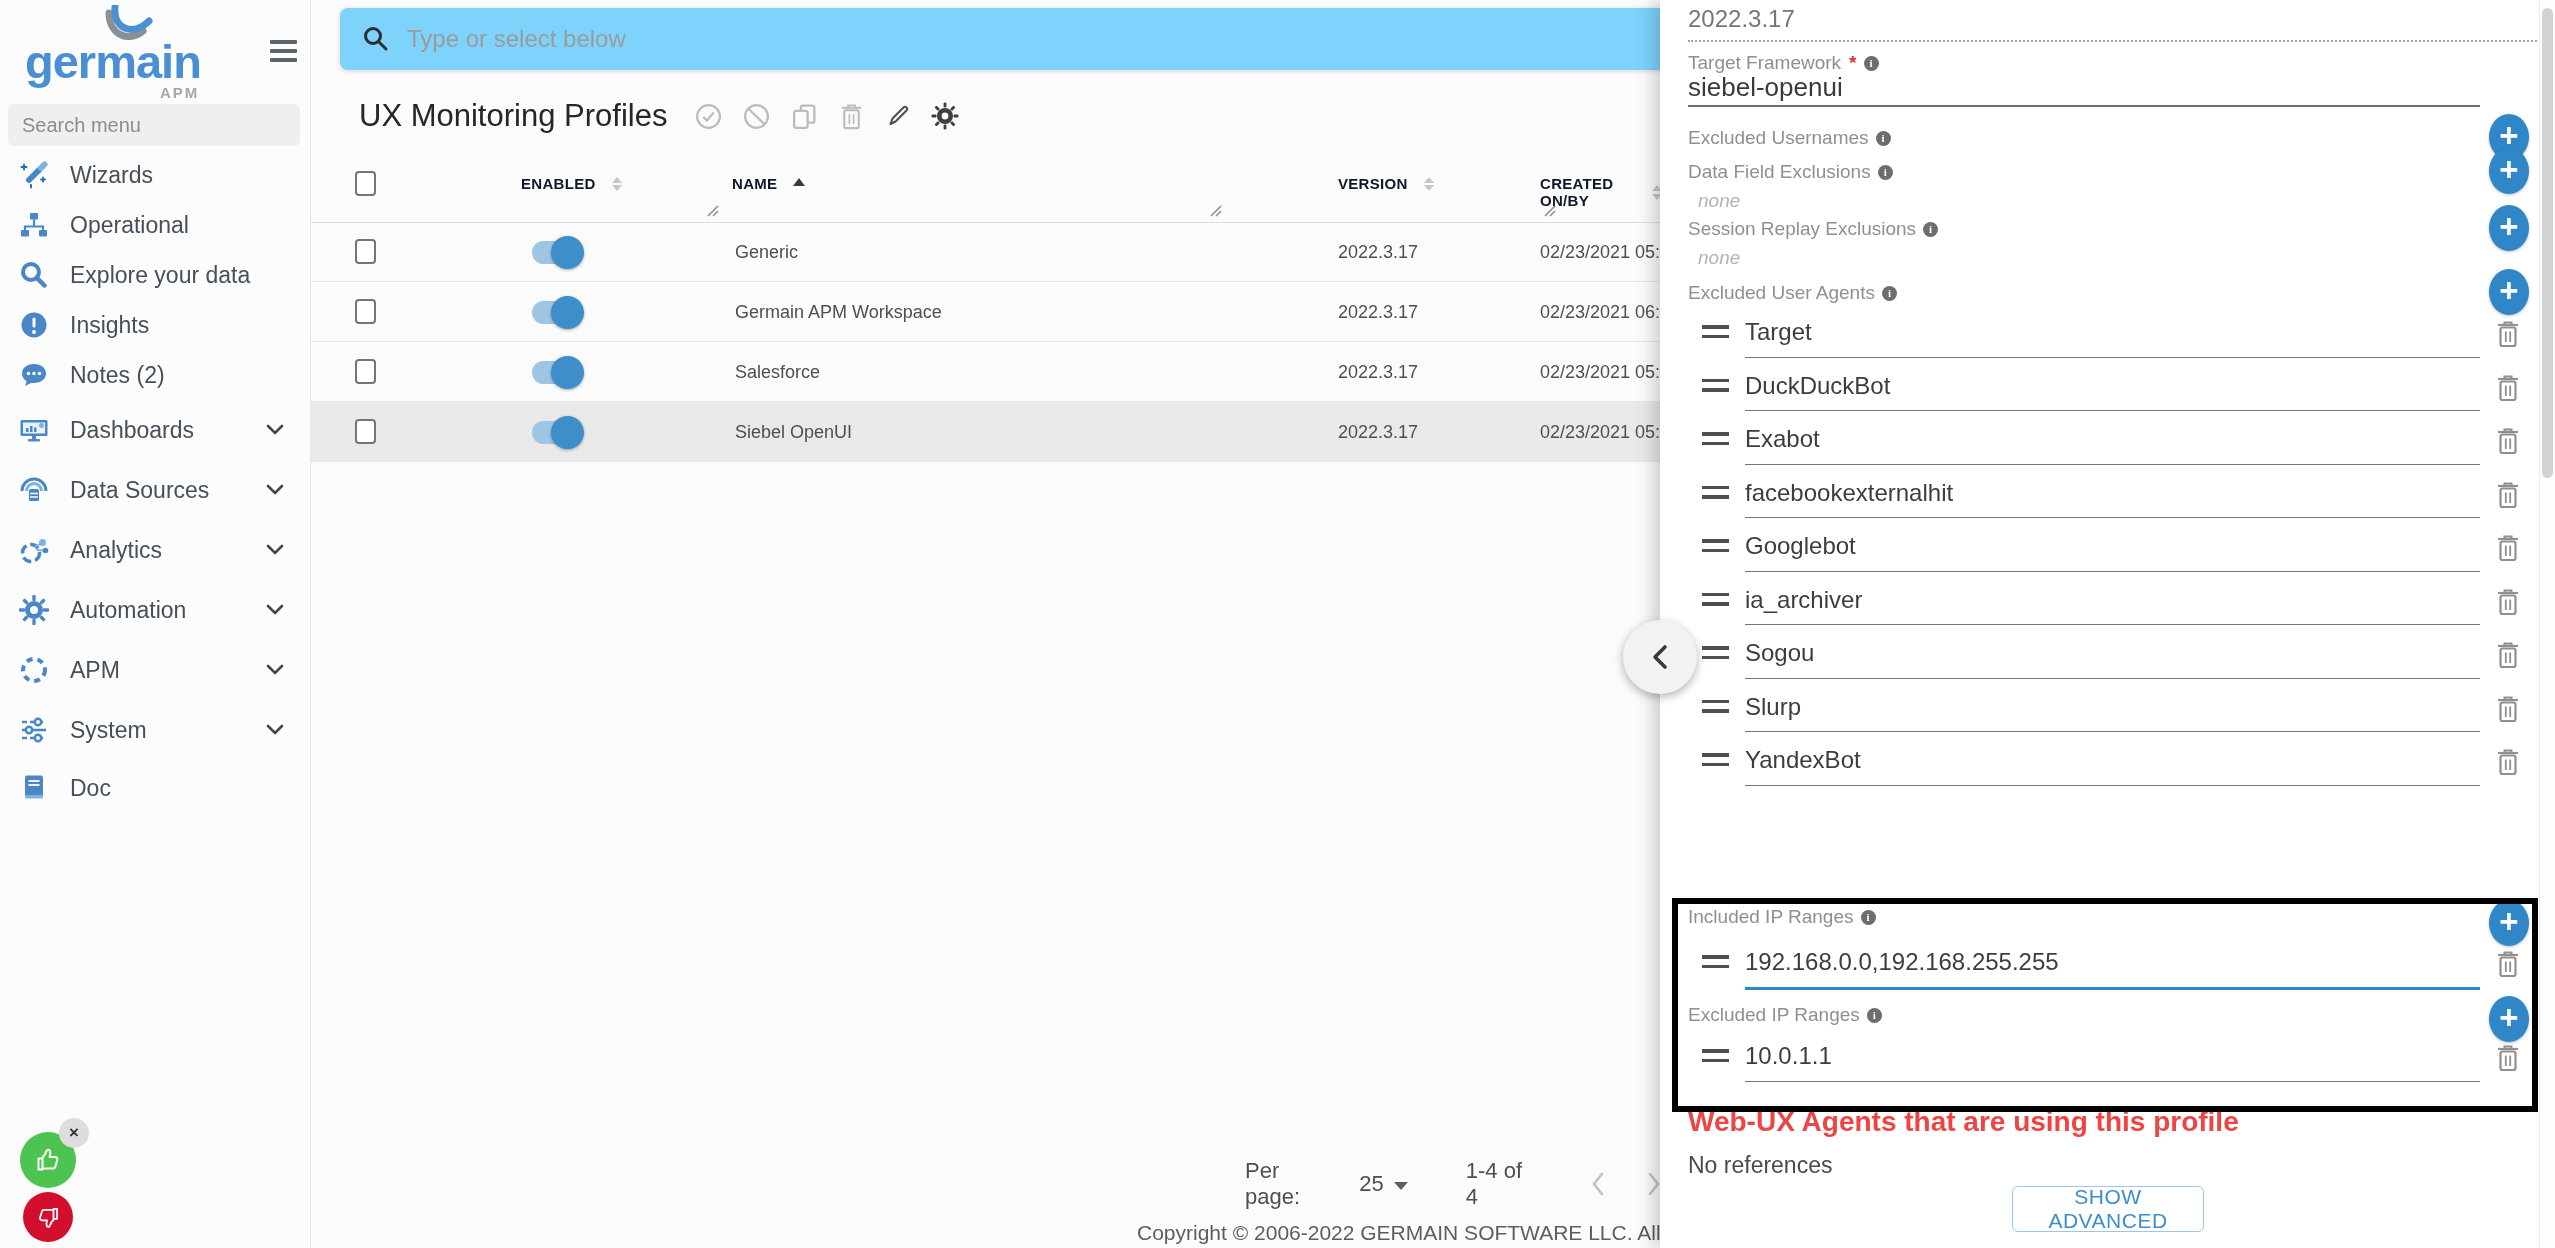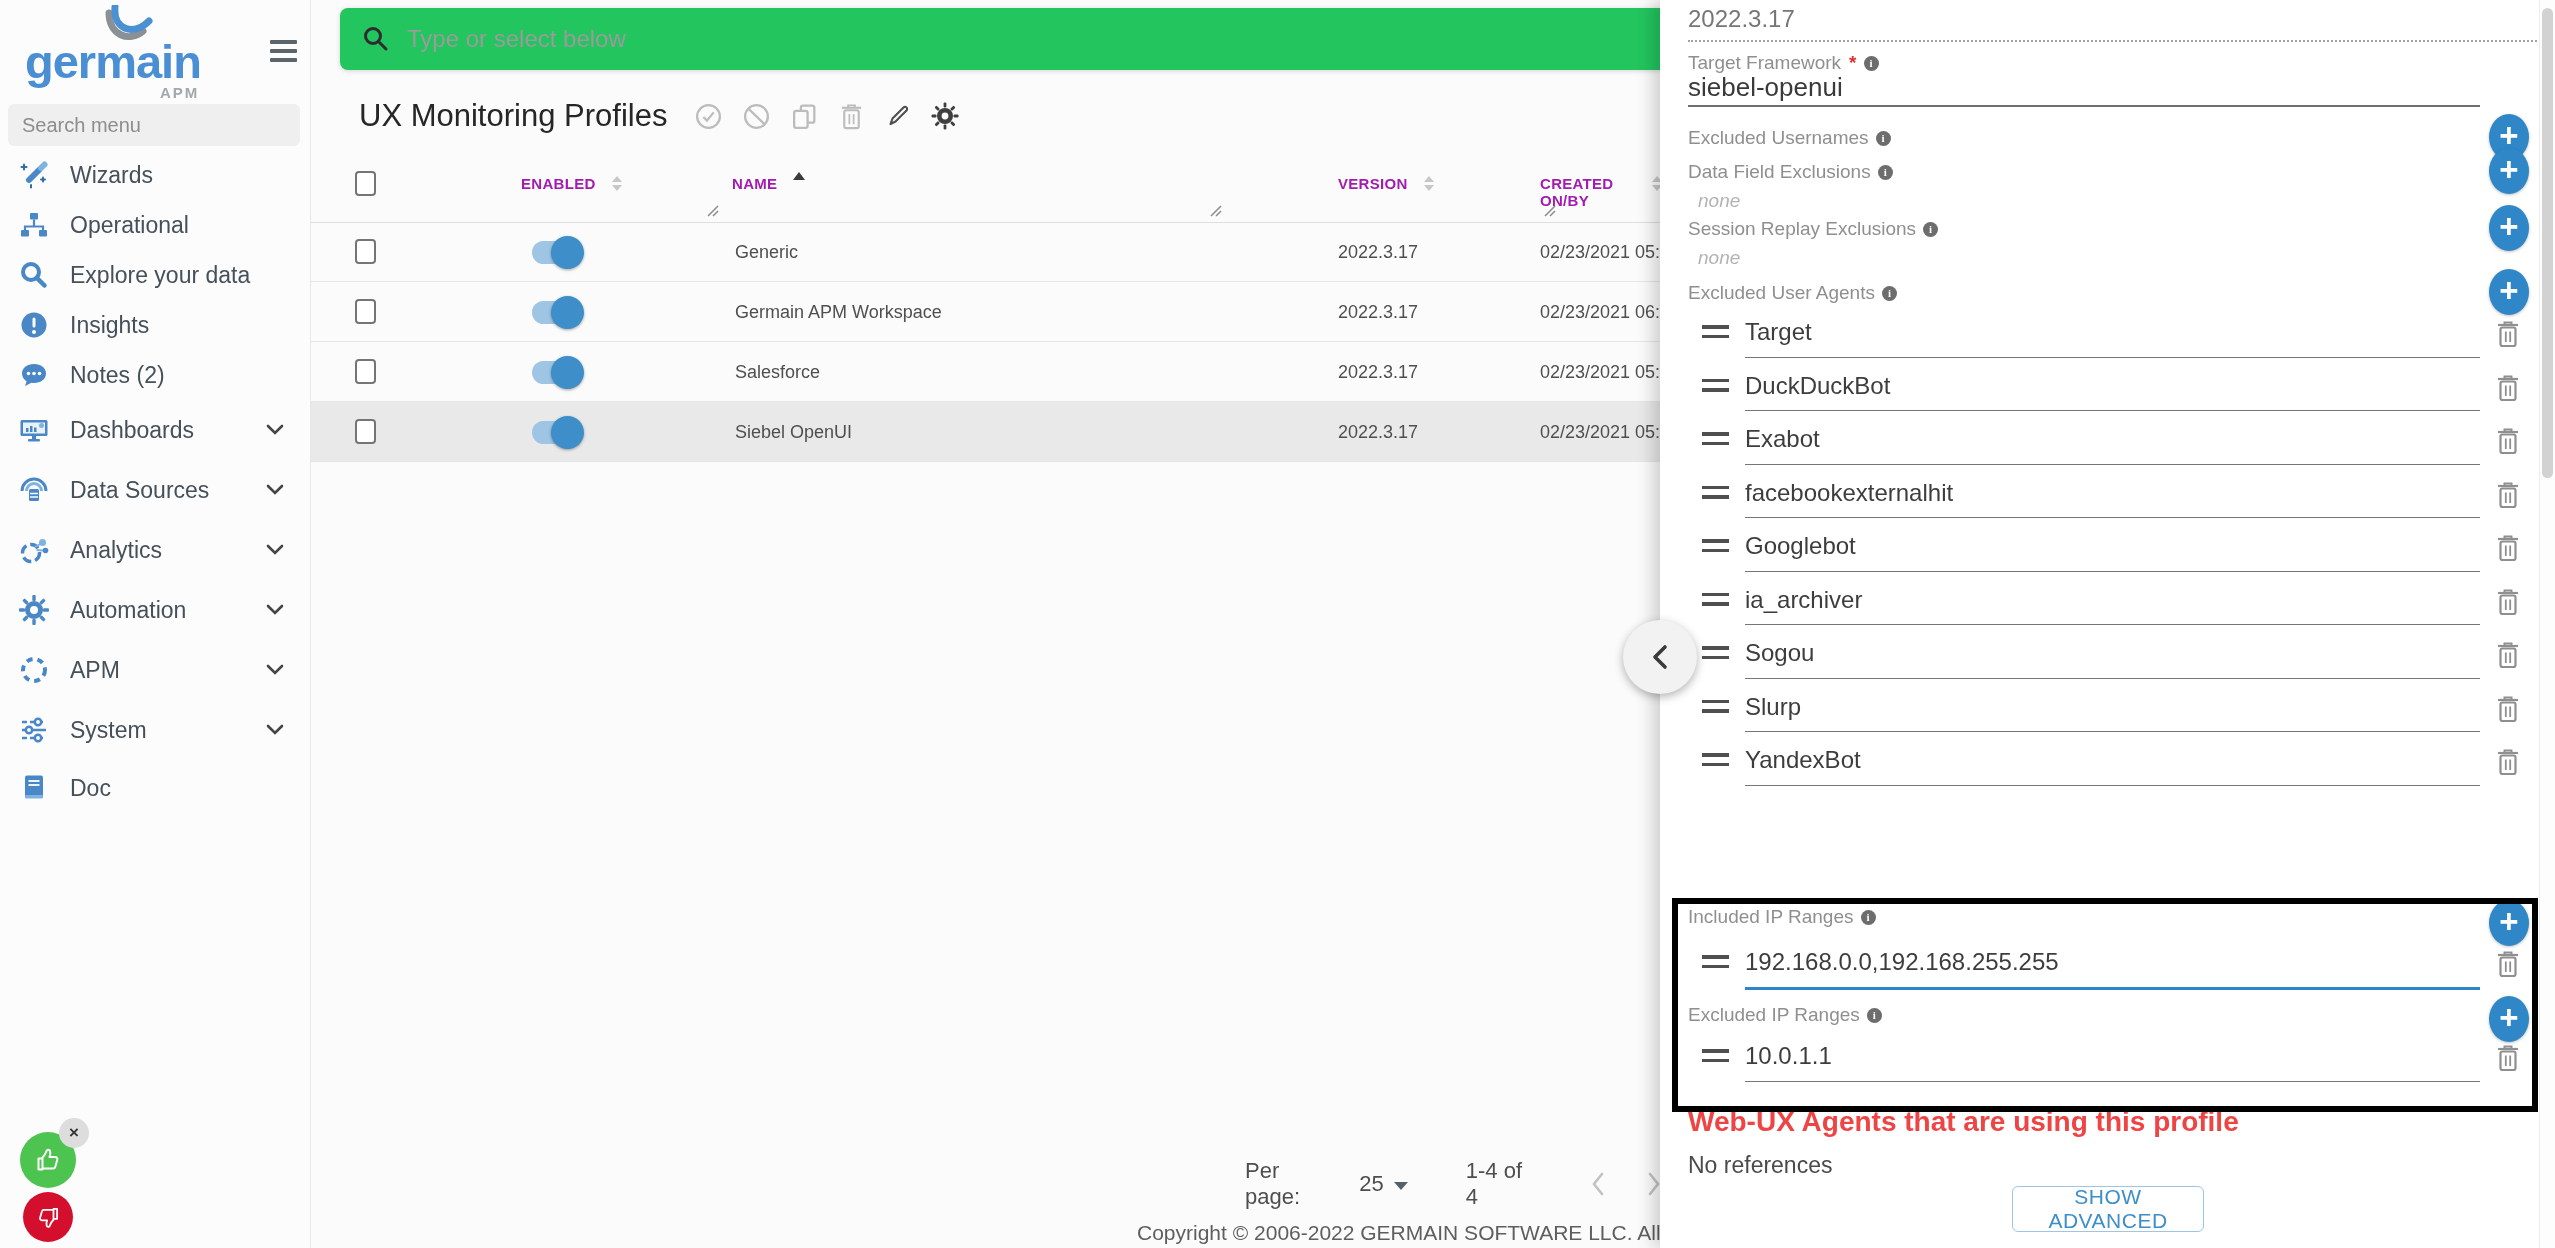--- a/index.html
+++ b/index.html
@@ -17,30 +17,30 @@
   .side-menu{position:absolute;top:150px;left:0;right:0;}
   .side-item{display:flex;align-items:center;height:50px;padding:0 26px 0 18px;gap:20px;cursor:pointer;}
   .side-item.tall{height:60px;}
   .side-item.doc{height:56px;}
   .side-item .lbl{font-size:23px;color:#45505a;}
   .side-item .chev{margin-left:auto;}
   .sicon{flex:0 0 32px;}
 
   
   .main{position:absolute;left:310px;top:0;width:1352px;height:1248px;overflow:hidden;background:#fbfbfb;}
-  .search-card{position:absolute;left:30px;top:8px;width:1360px;height:62px;background:#22c55e;border-radius:8px;box-shadow:0 1px 5px rgba(0,0,0,.16);display:flex;align-items:center;padding:0 22px;box-sizing:border-box;gap:15px;}
+  .search-card{position:absolute;left:30px;top:8px;width:1360px;height:62px;background:#7dd3fc;border-radius:8px;box-shadow:0 1px 5px rgba(0,0,0,.16);display:flex;align-items:center;padding:0 22px;box-sizing:border-box;gap:15px;}
   .top-search{border:none;outline:none;flex:1;font-size:24px;color:#444;background:transparent;font-family:inherit;}
   .top-search::placeholder{color:#9b9b9b;}
   .title-row{position:absolute;left:33px;top:98px;display:flex;align-items:center;gap:19px;margin-left:16px;}
   .page-title{font-size:31px;color:#262626;margin-right:8px;}
   .tool-ic{cursor:pointer;display:inline-flex;}
 
   
   .t-head{position:absolute;left:0;top:165px;width:100%;height:57px;border-bottom:1px solid #dedede;}
-  .th{position:absolute;top:10px;font-size:15px;font-weight:700;color:#a21caf;letter-spacing:.3px;display:flex;align-items:flex-start;gap:9px;}
+  .th{position:absolute;top:10px;font-size:15px;font-weight:700;color:#0f172a;letter-spacing:.3px;display:flex;align-items:center;gap:9px;}
   .sp{display:inline-flex;flex-direction:column;gap:2.5px;margin-left:7px;margin-top:1px;}
   .sp i{width:0;height:0;border-left:5px solid transparent;border-right:5px solid transparent;}
   .sp i.u{border-bottom:6px solid #c7c7c7;}
   .sp i.d{border-top:6px solid #c7c7c7;}
   .asc{width:0;height:0;border-left:6px solid transparent;border-right:6px solid transparent;border-bottom:8px solid #3a3a3a;margin-left:7px;margin-top:-3px;}
   .grip{position:absolute;top:38px;}
   .cb{width:21px;height:25px;border:2px solid #757575;border-radius:4px;background:#fff;box-sizing:border-box;cursor:pointer;}
   .hd-cb{position:absolute;left:45px;top:6px;}
   .t-body{position:absolute;left:0;top:222px;width:100%;}
   .t-row{position:relative;height:59px;border-bottom:1px solid #e6e6e6;cursor:pointer;}

